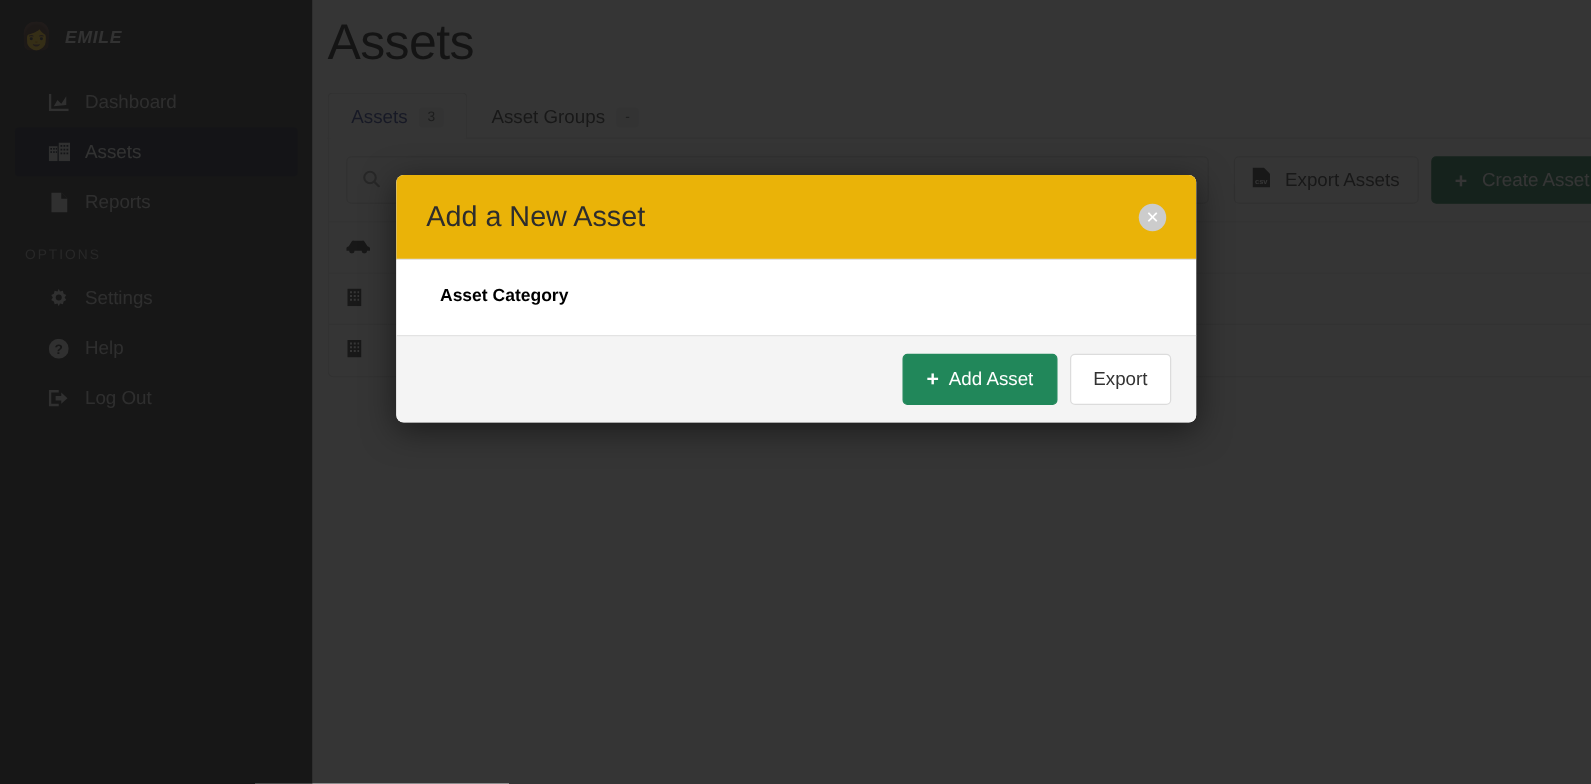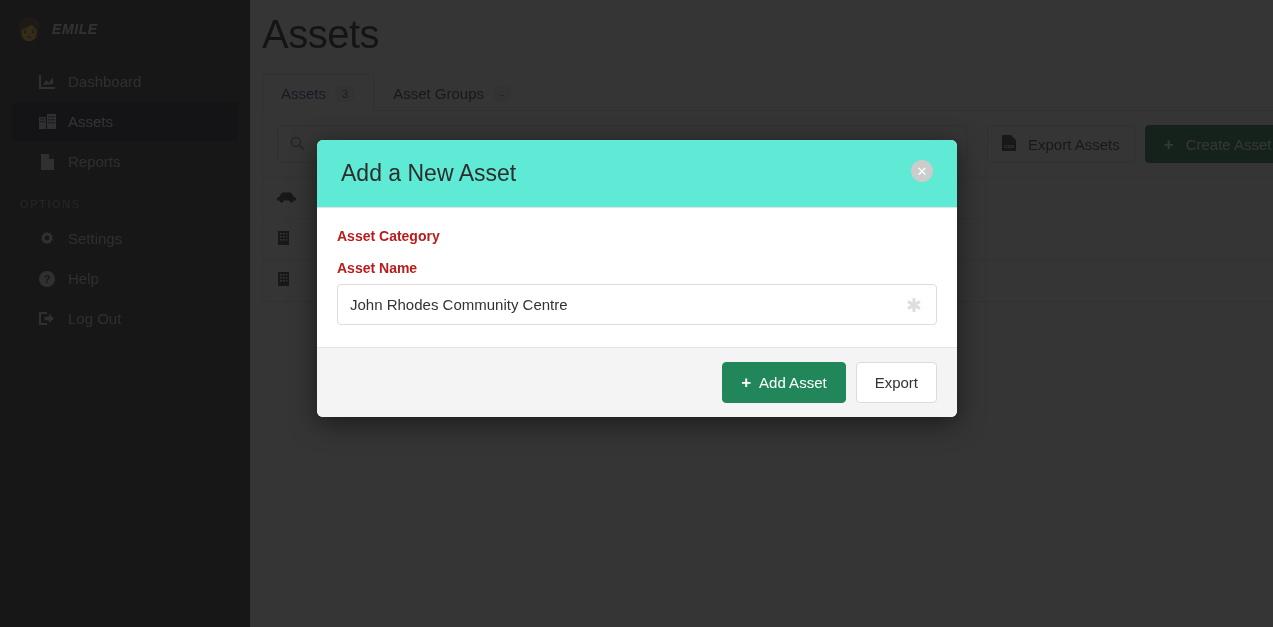--- a/index.html
+++ b/index.html
@@ -85,34 +85,34 @@
 
   
   .overlay { position: absolute; inset: 0; background: rgba(20,20,20,0.86); }
 
   .modal {
     position: absolute; left: 317px; top: 140px; width: 640px;
     background: #ffffff; border-radius: 6px;
     box-shadow: 0 6px 26px rgba(0,0,0,.5); overflow: hidden;
   }
   .modal-header {
-    background: #5eead4; border-bottom: 1px solid #e3e3e3;
-    padding: 20px 24px; display: flex; 
+    background: #eab308; border-bottom: 1px solid #e3e3e3;
+    padding: 20px 24px; display: flex; align-items: center;
   }
   .modal-title { font-size: 23px; color: #2d2d2d; font-weight: 400; flex: 1; }
   .modal-close {
     width: 22px; height: 22px; border-radius: 50%; background: #cccccc;
     color: #ffffff; display: flex; align-items: center; justify-content: center;
     font-size: 13px; cursor: pointer; border: none; line-height: 1;
     font-family: "Liberation Sans", sans-serif;
   }
   .modal-body { padding: 20px 20px 16px 20px; background: #fff; }
   .field { margin-bottom: 16px; }
   .field:last-child { margin-bottom: 6px; }
-  .field-label { font-size: 14px; font-weight: bold; color: #b91c1c; margin-bottom: 8px; }
+  .field-label { font-size: 14px; font-weight: bold; color: #000000; margin-bottom: 8px; margin-left: 15px; }
   .field-control {
     position: relative; display: flex; align-items: center;
     border: 1px solid #dcdcdc; border-radius: 4px; height: 41px;
     background: #fff; padding: 0 38px 0 12px; font-size: 15px; color: #333;
   }
   .field-control .val { flex: 1; }
   .chev {
     position: absolute; right: 14px; top: 50%; transform: translateY(-50%);
     color: #4556c9; font-size: 15px; line-height: 1; font-weight: bold;
   }
@@ -338,27 +338,20 @@
     <div class="modal-header">
       <div class="modal-title">Add a New Asset</div>
       <button class="modal-close">✕</button>
     </div>
 
     <div class="modal-body">
       <div class="field">
         <div class="field-label">Asset Category</div>
       </div>
 
-      <div class="field">
-        <div class="field-label">Asset Name</div>
-        <div class="field-control">
-          <span class="val">John Rhodes Community Centre</span>
-          <span class="req-star">✱</span>
-        </div>
-      </div>
     </div>
 
     <div class="modal-footer">
       <div class="mbtn mbtn-primary">
         <span class="plus">+</span>
         <span>Add Asset</span>
       </div>
       <div class="mbtn">
         <span>Export</span>
       </div>

